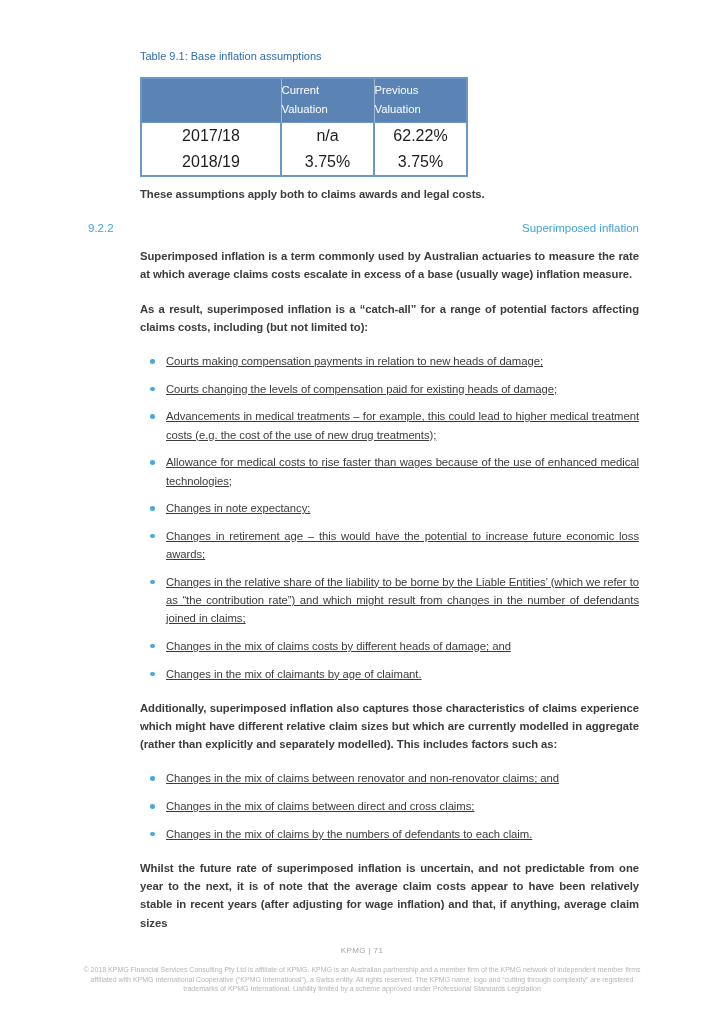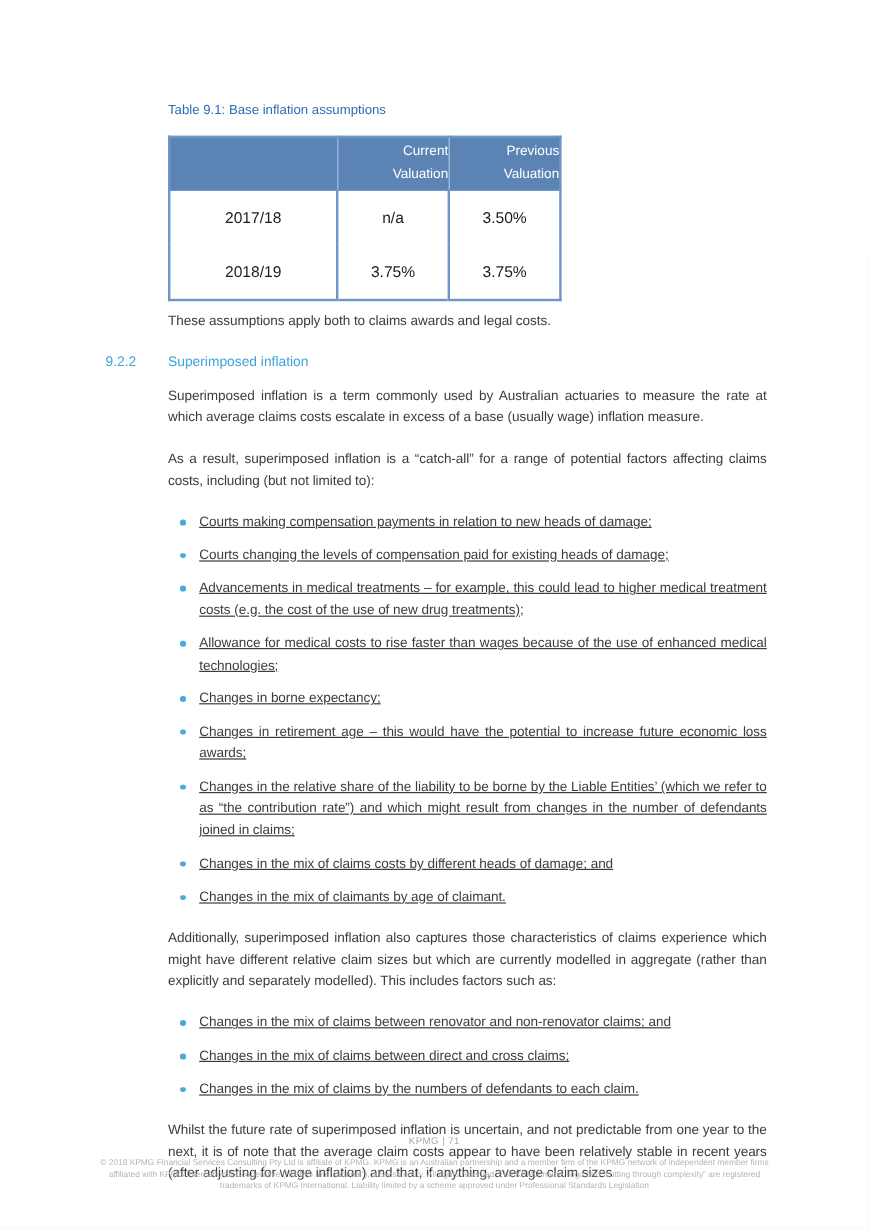--- a/index.html
+++ b/index.html
@@ -15,70 +15,72 @@
     background: #ffffff;
     overflow: hidden;
     color: var(--text, #3c3c3c);
   }
   .content {
     position: absolute;
     left: 140px; top: 0;
     width: 499px;
   }
   .caption {
-    margin-top: 86px;
+    margin-top: 50px;
     margin-bottom: 15px;
     font-size: 11px;
     color: var(--caption-blue, #2d6cb5);
   }
   
   table.assumptions {
     border-collapse: collapse;
     table-layout: fixed;
     width: 326px;
     border: 2px solid var(--table-border, #6d95c6);
   }
   table.assumptions th {
     background: var(--table-header-bg, #5b84b5);
     color: #ffffff;
     font-weight: normal;
     font-size: 11.3px;
     line-height: 19px;
     padding: 2px 0 3px 0;
-    text-align: right;
+    text-align: left;
     white-space: pre-line;
     border-left: 1px solid var(--header-sep, #9db9dc);
     border-bottom: 1px solid var(--table-border, #6d95c6);
   }
   table.assumptions th:first-child { border-left: none; }
   table.assumptions td {
     height: 20px;
-    font-size: 13px;
+    font-size: 16px;
     color: #1d1d1d;
     text-align: center;
     vertical-align: middle;
-    padding: 15px;
+    padding: 4px;
     border-left: 2px solid var(--table-border, #6d95c6);
   }
   table.assumptions td:first-child { border-left: none; }
   table.assumptions tr.divided td { border-top: 1px solid var(--row-divider, #a9c4e2); }
   
   .body-text {
     font-size: 11.3px;
     line-height: 18.2px;
     letter-spacing: -0.05px;
     text-align: justify;
     margin-bottom: 16px;
+    font-weight: bold;
   }
   .after-table { margin-top: 8px; margin-bottom: 19px; }
   .section-heading {
     position: relative;
     margin: 12px 0 13px 0;
     font-size: 11.5px;
     color: var(--section-blue, #41a3da);
+    text-align: right;
   }
   .section-heading .sec-num {
     position: absolute;
     left: -52px; top: 0;
   }
   ul.bullets {
     list-style: none;
     margin: 2px 0 16px 0;
   }
   ul.bullets li {
@@ -146,21 +148,21 @@
           <th>Current
 Valuation</th>
           <th>Previous
 Valuation</th>
         </tr>
       </thead>
       <tbody>
         <tr>
           <td>2017/18</td>
           <td>n/a</td>
-          <td>3.50%</td>
+          <td>62.22%</td>
         </tr>
         <tr>
           <td>2018/19</td>
           <td>3.75%</td>
           <td>3.75%</td>
         </tr>
       </tbody>
     </table>
 
     <p class="body-text after-table">These assumptions apply both to claims awards and legal costs.</p>
@@ -185,21 +187,21 @@
       <li>
           <span class="marker"></span>
           <span class="li-text">Advancements in medical treatments – for example, this could lead to higher medical treatment costs (e.g. the cost of the use of new drug treatments);</span>
         </li>
       <li>
           <span class="marker"></span>
           <span class="li-text">Allowance for medical costs to rise faster than wages because of the use of enhanced medical technologies;</span>
         </li>
       <li>
           <span class="marker"></span>
-          <span class="li-text">Changes in borne expectancy;</span>
+          <span class="li-text">Changes in note expectancy;</span>
         </li>
       <li>
           <span class="marker"></span>
           <span class="li-text">Changes in retirement age – this would have the potential to increase future economic loss awards;</span>
         </li>
       <li>
           <span class="marker"></span>
           <span class="li-text">Changes in the relative share of the liability to be borne by the Liable Entities’ (which we refer to as “the contribution rate”) and which might result from changes in the number of defendants joined in claims;</span>
         </li>
       <li>

